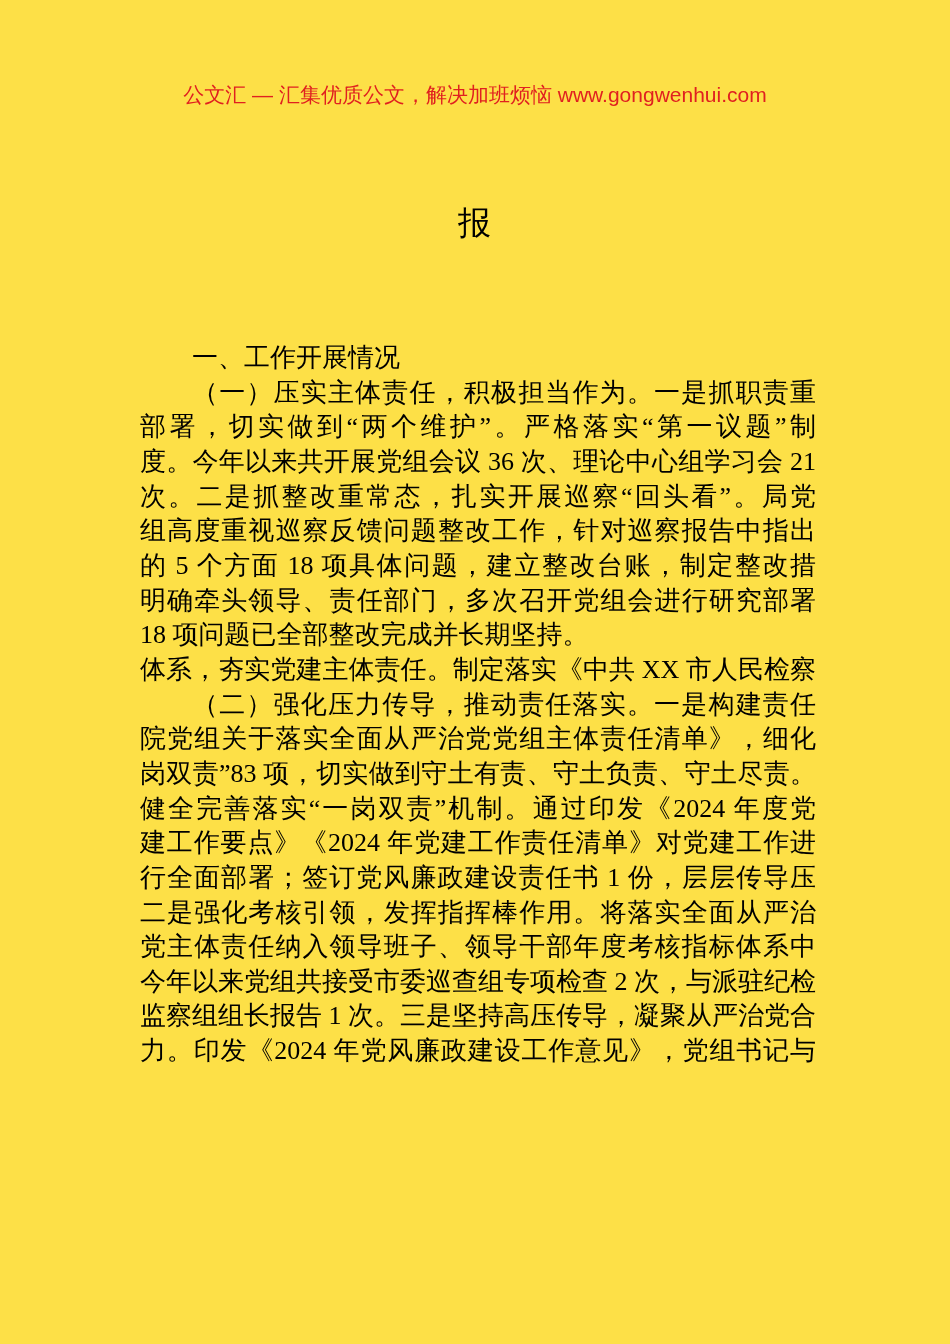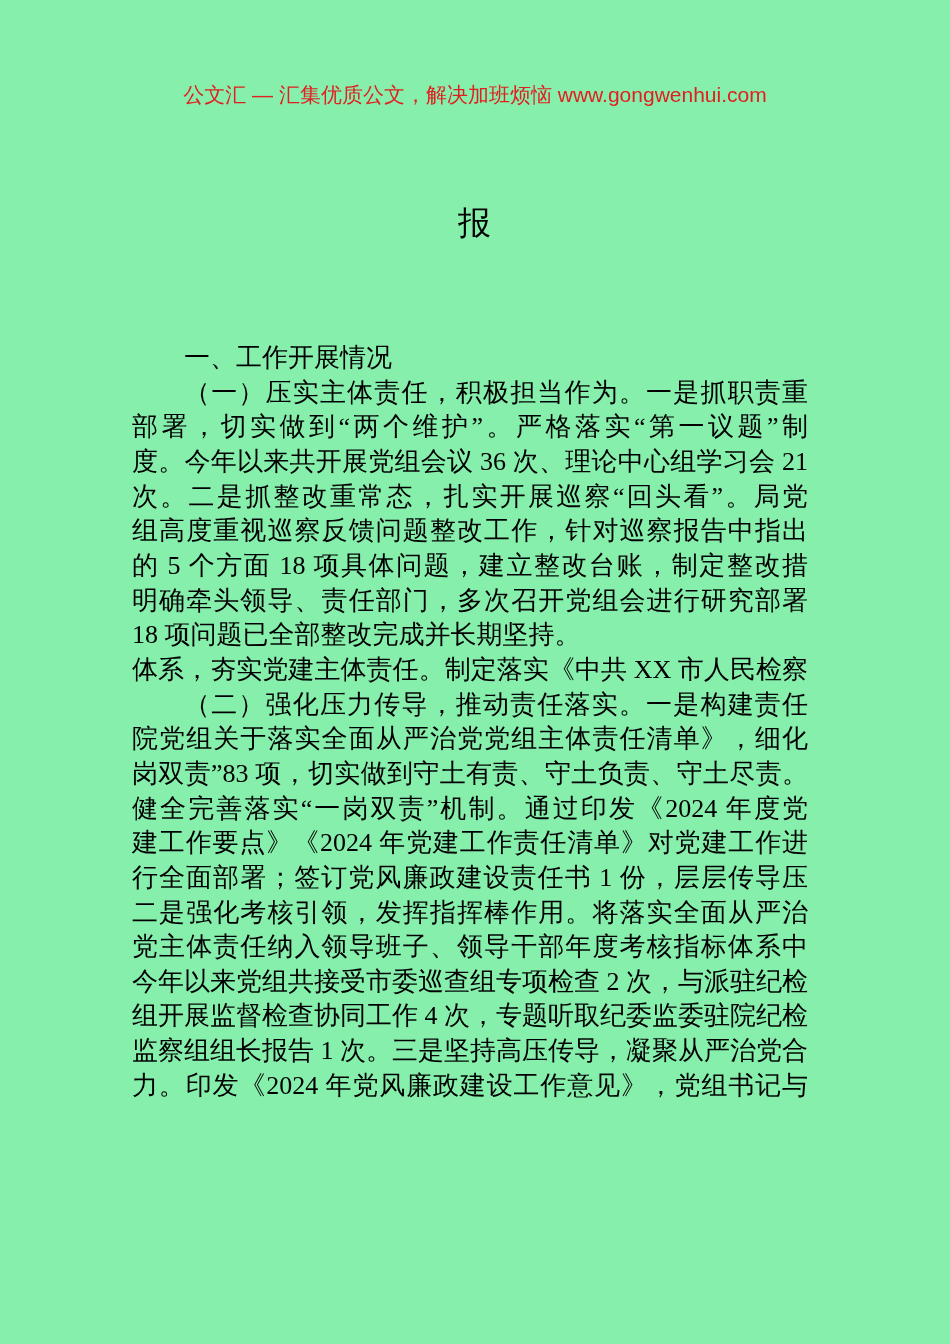--- a/index.html
+++ b/index.html
@@ -4,21 +4,21 @@
 <style>
   html, body {
     margin: 0;
     padding: 0;
     background: #ffffff;
   }
   .page {
     position: relative;
     width: 950px;
     height: 1344px;
-    background: #86efac;
+    background: #fde047;
     overflow: hidden;
     color: #000000;
     font-family: "Liberation Serif", "DejaVu Serif", serif;
   }
   .red-header {
     position: absolute;
     top: 83px;
     left: 0;
     width: 950px;
     text-align: center;
@@ -37,21 +37,21 @@
     font-weight: normal;
     letter-spacing: 1px;
   }
   .title-line {
     text-align: center;
     white-space: nowrap;
   }
   .doc-body {
     position: absolute;
     top: 341px;
-    left: 132px;
+    left: 140px;
     width: 676px;
     font-size: 26px;
   }
   .line {
     height: 34.66px;
     line-height: 34.66px;
     text-align: justify;
     text-align-last: justify;
     overflow: hidden;
   }
@@ -85,17 +85,16 @@
       <div class="line">体系，夯实党建主体责任。制定落实《中共 XX 市人民检察</div>
       <div class="line first">（二）强化压力传导，推动责任落实。一是构建责任</div>
       <div class="line">院党组关于落实全面从严治党党组主体责任清单》，细化</div>
       <div class="line">岗双责”83 项，切实做到守土有责、守土负责、守土尽责。</div>
       <div class="line">健全完善落实“一岗双责”机制。通过印发《2024 年度党</div>
       <div class="line">建工作要点》《2024 年党建工作责任清单》对党建工作进</div>
       <div class="line">行全面部署；签订党风廉政建设责任书 1 份，层层传导压力。</div>
       <div class="line">二是强化考核引领，发挥指挥棒作用。将落实全面从严治</div>
       <div class="line">党主体责任纳入领导班子、领导干部年度考核指标体系中</div>
       <div class="line">今年以来党组共接受市委巡查组专项检查 2 次，与派驻纪检</div>
-      <div class="line">组开展监督检查协同工作 4 次，专题听取纪委监委驻院纪检</div>
       <div class="line">监察组组长报告 1 次。三是坚持高压传导，凝聚从严治党合</div>
       <div class="line">力。印发《2024 年党风廉政建设工作意见》，党组书记与</div>
     </div>
 </div>
 
 </body></html>

